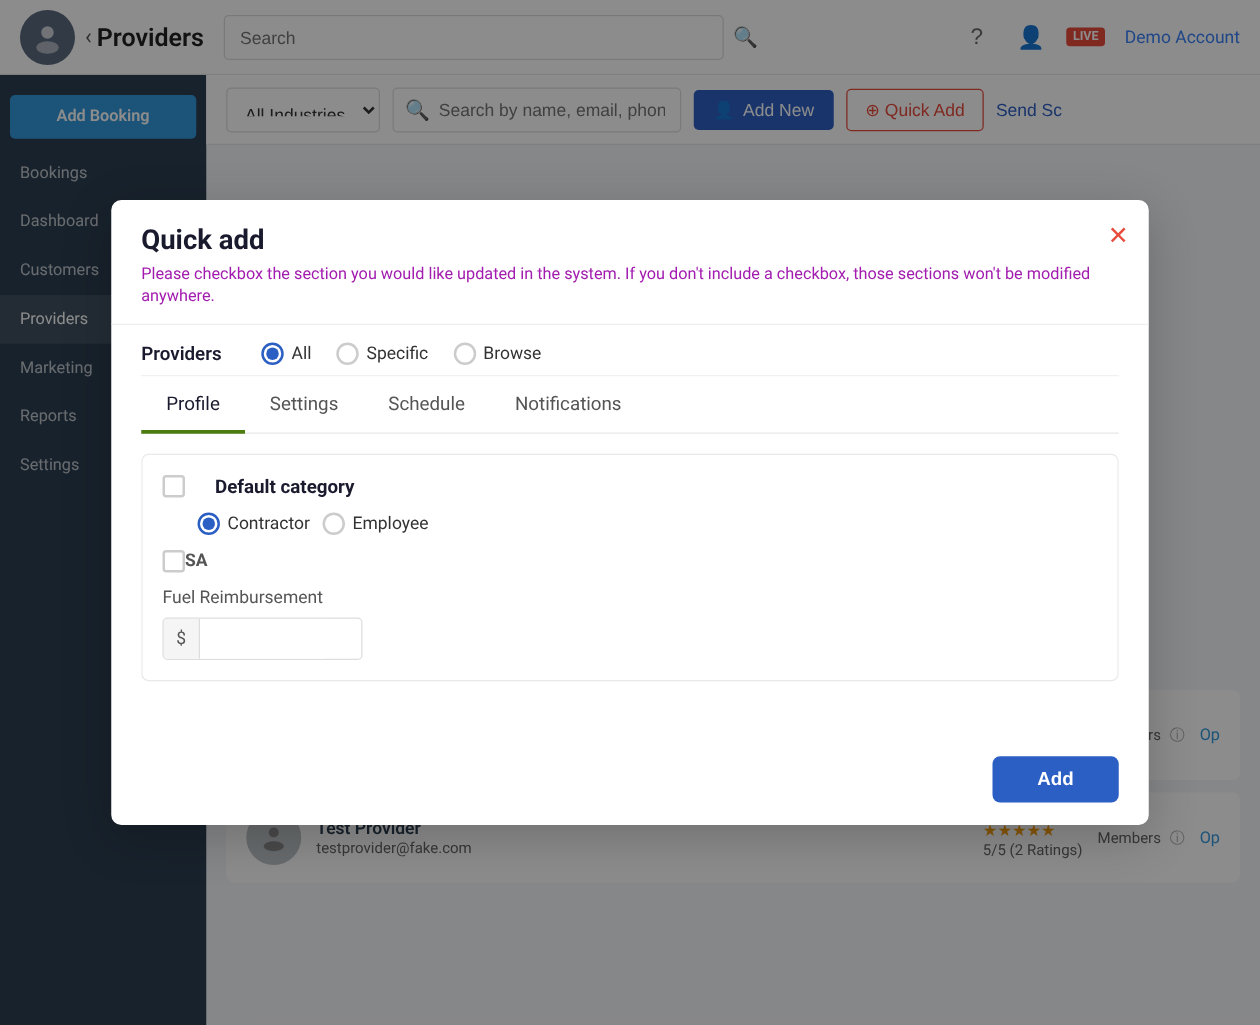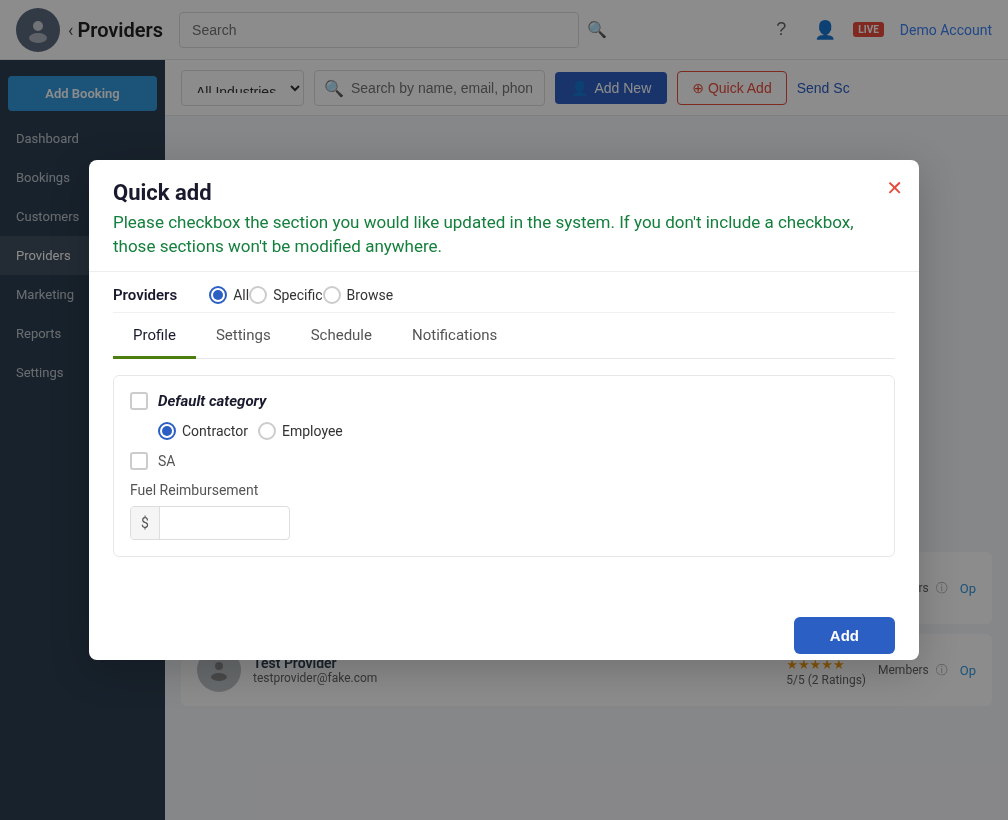--- a/index.html
+++ b/index.html
@@ -254,22 +254,22 @@
       padding: 20px 24px 12px;
       border-bottom: 1px solid #eee;
     }
     .modal-title {
       font-size: 22px;
       font-weight: 700;
       color: #1a1a2e;
       margin-bottom: 6px;
     }
     .modal-desc {
-      font-size: 17px;
-      color: #15803d;
+      font-size: 13px;
+      color: #a21caf;
       line-height: 1.4;
     }
     .modal-close {
       position: absolute;
       top: 16px; right: 16px;
       background: none;
       border: none;
       font-size: 20px;
       color: #e74c3c;
       cursor: pointer;
@@ -289,20 +289,21 @@
     }
     .provider-label {
       font-size: 15px;
       font-weight: 600;
       color: #1a1a2e;
       margin-right: 8px;
     }
     .radio-group {
       display: flex;
       align-items: center;
+      gap: 20px;
     }
     .radio-option {
       display: flex;
       align-items: center;
       gap: 6px;
       font-size: 14px;
       color: #333;
       cursor: pointer;
     }
     .radio-circle {
@@ -372,22 +373,21 @@
     .form-row {
       display: flex;
       align-items: center;
       gap: 16px;
       margin-bottom: 12px;
     }
 
     .checkbox-wrap {
       display: flex;
       align-items: center;
-      gap: 10px;
-      font-style: italic;
+      gap: 24px;
     }
     .checkbox-box {
       width: 18px; height: 18px;
       border: 2px solid #ccc;
       border-radius: 3px;
       background: white;
       cursor: pointer;
       flex-shrink: 0;
     }
     .section-label {
@@ -399,22 +399,22 @@
     .category-radios {
       display: flex;
       gap: 10px;
       padding-left: 28px;
       margin-bottom: 12px;
     }
 
     .sa-row {
       display: flex;
       align-items: center;
-      gap: 10px;
       margin-bottom: 12px;
+      font-weight: bold;
     }
     .sa-label {
       font-size: 14px;
       color: #555;
     }
 
     .fuel-label {
       font-size: 14px;
       color: #555;
       margin-bottom: 8px;
@@ -478,22 +478,22 @@
   <div class="navbar-icons">
     <button class="navbar-icon-btn">?</button>
     <button class="navbar-icon-btn">👤</button>
     <span class="navbar-badge">LIVE</span>
     <span class="navbar-account">Demo Account</span>
   </div>
 </div>
 
 <div class="sidebar">
   <div class="sidebar-add-booking">Add Booking</div>
+  <div class="sidebar-item">Bookings</div>
   <div class="sidebar-item">Dashboard</div>
-  <div class="sidebar-item">Bookings</div>
   <div class="sidebar-item">Customers</div>
   <div class="sidebar-item active">Providers</div>
   <div class="sidebar-item">Marketing</div>
   <div class="sidebar-item">Reports</div>
   <div class="sidebar-item">Settings</div>
 </div>
 
 <div class="subheader">
   <select class="subheader-select">
     <option>All Industries</option>

